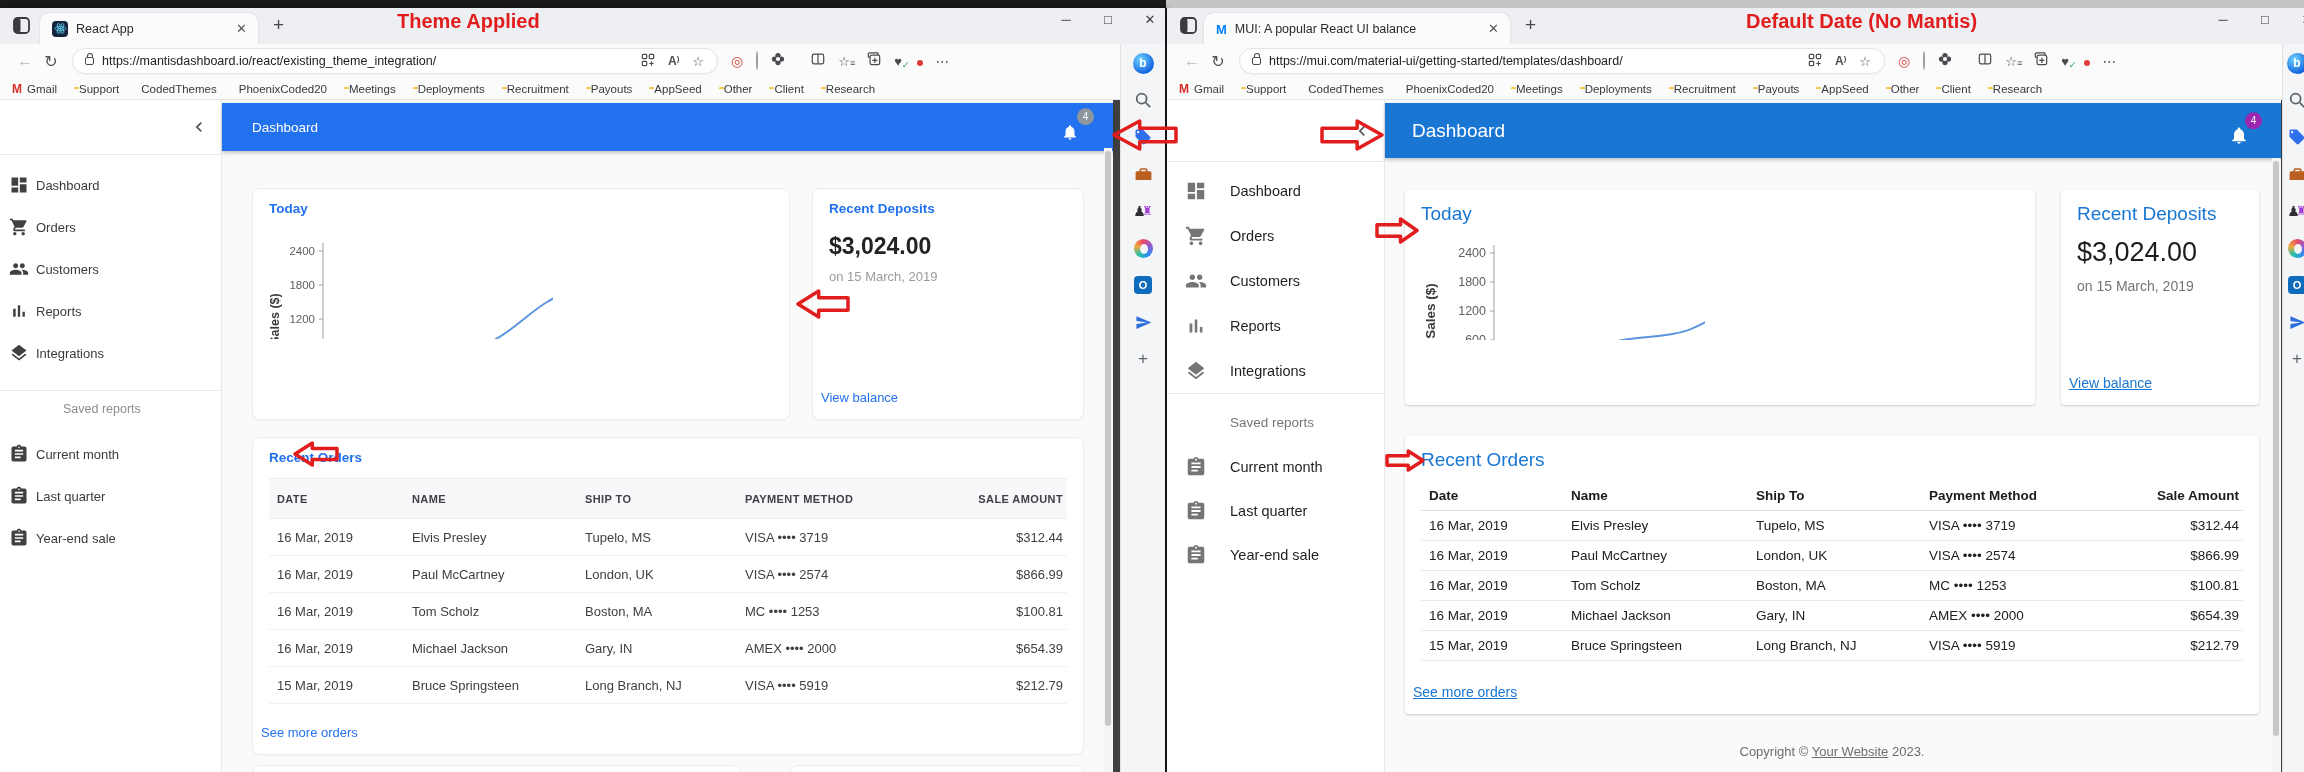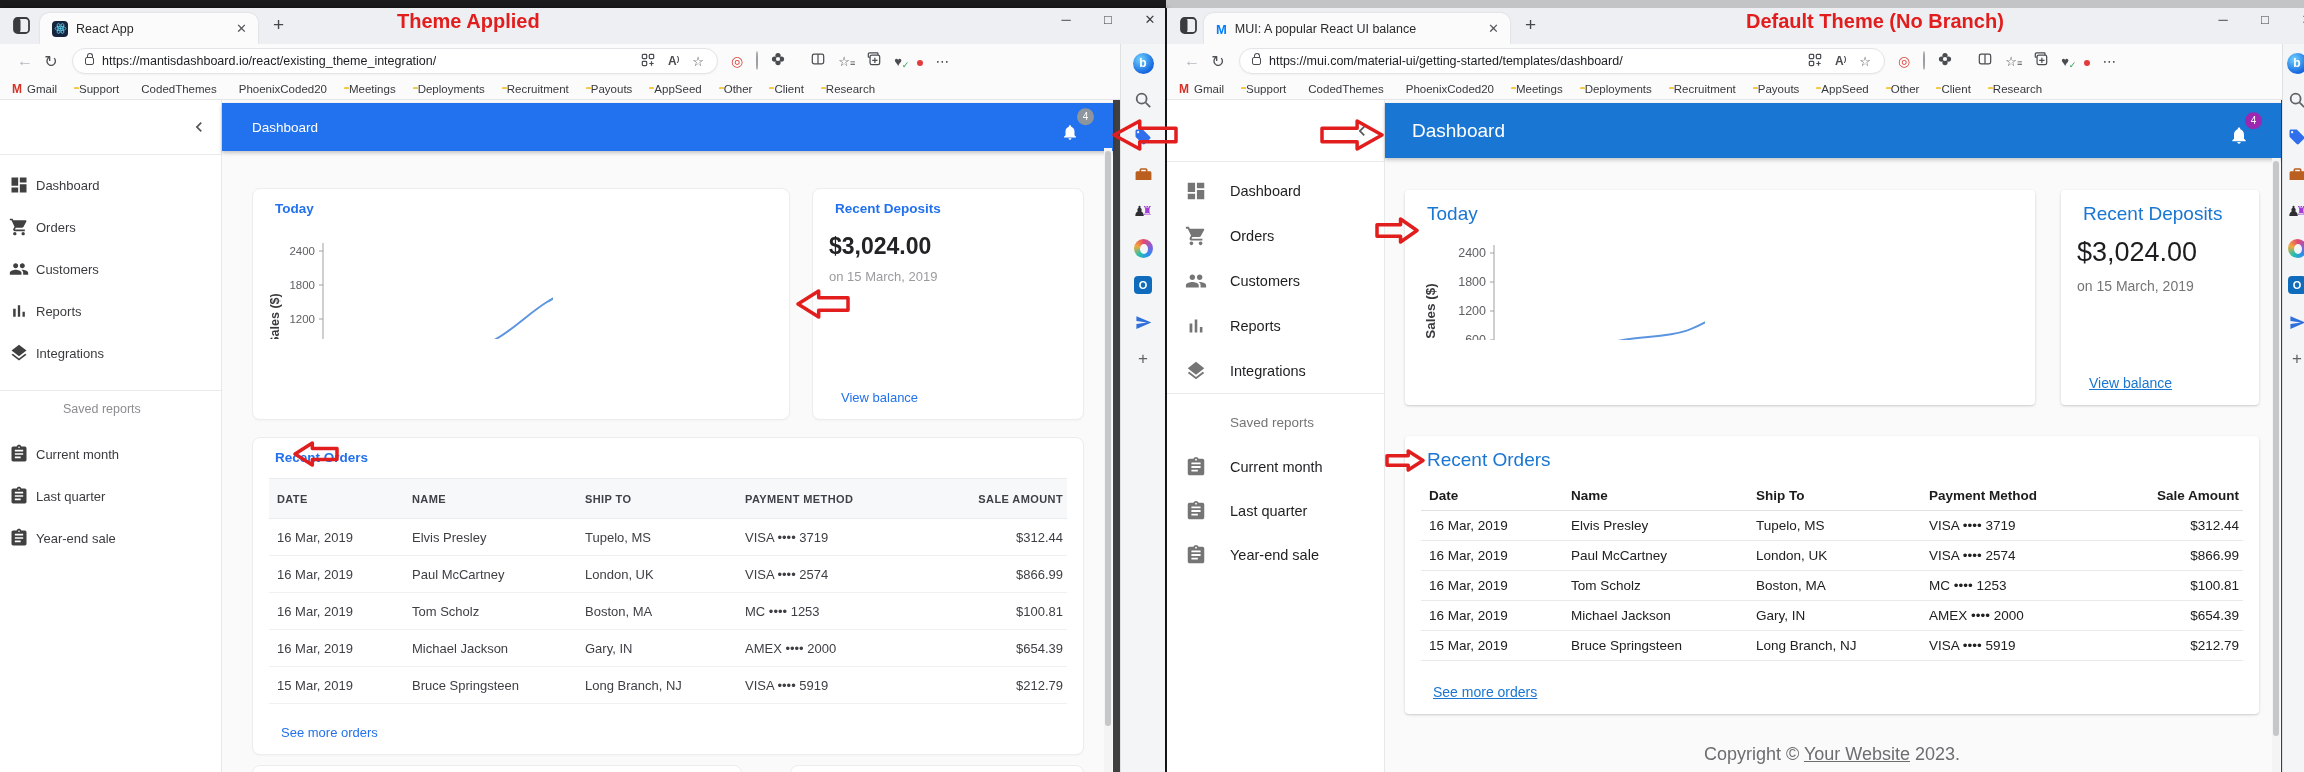--- a/index.html
+++ b/index.html
@@ -96,47 +96,47 @@
 
   .card{position:absolute;background:#fff;}
   .L .card{border-radius:8px;border:1px solid #ededef;box-shadow:0 1px 2px rgba(0,0,0,.03);}
   .R .card{border-radius:4px;box-shadow:0 1px 3px rgba(0,0,0,.12),0 1px 2px rgba(0,0,0,.08);}
   .L .card-chart{left:252px;top:88px;width:538px;height:232px;}
   .L .card-dep{left:812px;top:88px;width:272px;height:232px;}
   .L .card-ord{left:252px;top:337px;width:832px;height:318px;}
   .R .card-chart{left:238px;top:90px;width:630px;height:215px;}
   .R .card-dep{left:894px;top:90px;width:198px;height:215px;}
   .R .card-ord{left:238px;top:336px;width:854px;height:278px;}
-  .card-title{position:absolute;left:22px;top:12px;}
+  .card-title{position:absolute;left:16px;top:12px;}
   .L .card-title{font-size:13.5px;font-weight:600;color:#2271ee;}
   .R .card-title{font-size:19px;font-weight:500;color:#1976d2;top:13px;}
   .dep-amount{position:absolute;left:16px;}
   .L .dep-amount{top:44px;font-size:23px;font-weight:700;color:#232326;}
   .R .dep-amount{top:47px;font-size:27px;font-weight:400;color:#1d1d1f;}
   .dep-date{position:absolute;left:16px;}
   .L .dep-date{top:80px;font-size:13px;color:#9b9b9f;}
   .R .dep-date{top:88px;font-size:14px;color:#757575;}
-  .card-link{position:absolute;left:28px;bottom:14px;}
+  .card-link{position:absolute;left:8px;bottom:14px;}
   .L .card-link{font-size:13px;color:#2271ee;}
   .R .card-link{font-size:14px;color:#1976d2;text-decoration:underline;}
 
   table.tbl{position:absolute;left:16px;right:28px;top:40px;border-collapse:collapse;table-layout:fixed;width:calc(100% - 32px);}
   .R table.tbl{top:46px;}
   .tbl th{text-align:left;padding:0 0 0 8px;white-space:nowrap;overflow:hidden;}
   .L .tbl th{height:40px;background:#f7f8f9;border-top:1px solid #ebecee;border-bottom:1px solid #ebecee;
              font-size:11px;font-weight:700;letter-spacing:.4px;text-transform:uppercase;color:#3f4048;}
   .R .tbl th{height:28px;font-size:13.5px;font-weight:600;color:#1c1c1e;border-bottom:1px solid #dfe0e2;}
   .tbl td{padding:0 0 0 8px;white-space:nowrap;overflow:hidden;}
   .L .tbl td{height:37px;font-size:13px;color:#3e3e44;border-bottom:1px solid #f0f0f2;}
   .R .tbl td{height:30px;font-size:13.5px;color:#212123;border-bottom:1px solid #e9e9eb;}
   .tbl .num{text-align:right;padding-right:4px;}
 
   .stub{position:absolute;top:665px;height:12px;background:#fff;border:1px solid #ededef;border-radius:8px 8px 0 0;}
   .stub1{left:252px;width:490px;} .stub2{left:790px;width:294px;}
-  .copyright{position:absolute;top:644px;left:238px;width:854px;text-align:center;font-size:18px;color:#6d6d71;}
+  .copyright{position:absolute;top:644px;left:238px;width:854px;text-align:center;font-size:13px;color:#6d6d71;}
   .copyright .cl{text-decoration:underline;}
 
   
   .rail{position:absolute;top:36px;bottom:0;right:0;background:#f4f5f7;border-left:1px solid #dfe0e2;
         display:flex;flex-direction:column;align-items:center;padding-top:8px;gap:15px;overflow:hidden;}
   .L .rail{width:45px;}
   .R .rail{width:22px;align-items:flex-start;padding-left:3px;}
   .rail-ic{width:22px;height:22px;flex:0 0 auto;display:flex;align-items:center;justify-content:center;}
 
   
@@ -853,21 +853,21 @@
               </svg></span>
           </span>
           <span class="rail-ic">
             <span style="font-size:17px;color:#5f6368;">+</span>
           </span>
         </div>
   </section>
 </div>
   <div id="anno">
     <div class="anno-label" style="left:397px;top:10px;">Theme Applied</div>
-    <div class="anno-label" style="left:1746px;top:10px;">Default Theme (No Branch)</div>
+    <div class="anno-label" style="left:1746px;top:10px;">Default Date (No Mantis)</div>
   <svg class="anno-arrow" width="66" height="32" style="left: 1112px; top: 119px;">
         <polygon points="64,9.280000000000001 27.72,9.280000000000001 27.72,2 2,16 27.72,30 27.72,22.72 64,22.72" fill="none" stroke="#e21d1d" stroke-width="3.5" stroke-linejoin="round"></polygon>
       </svg>
       <svg class="anno-arrow" width="54" height="30" style="left: 796px; top: 289px;">
         <polygon points="52,8.7 22.68,8.7 22.68,2 2,15 22.68,28 22.68,21.3 52,21.3" fill="none" stroke="#e21d1d" stroke-width="3.5" stroke-linejoin="round"></polygon>
       </svg>
       <svg class="anno-arrow" width="46" height="26" style="left: 293px; top: 441px;">
         <polygon points="44,7.54 19.32,7.54 19.32,2 2,13 19.32,24 19.32,18.46 44,18.46" fill="none" stroke="#e21d1d" stroke-width="3.5" stroke-linejoin="round"></polygon>
       </svg>
       <svg class="anno-arrow" width="64" height="32" style="left: 1320px; top: 119px;">

